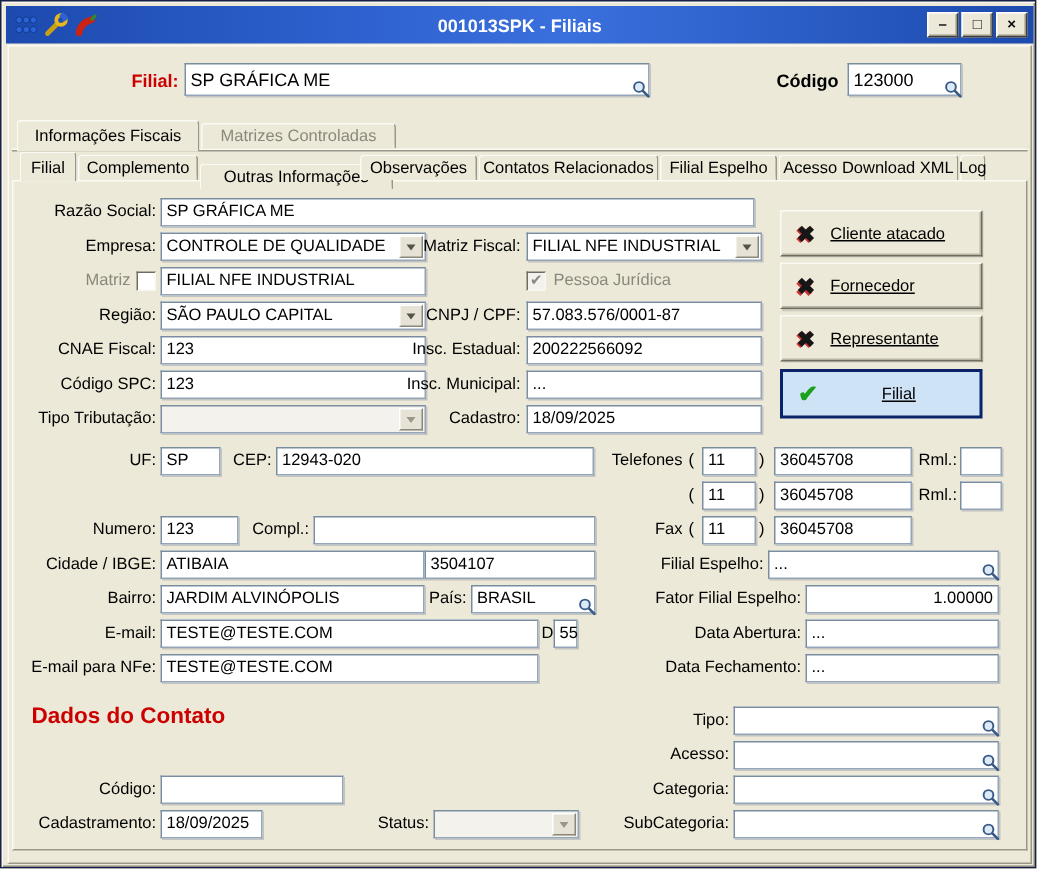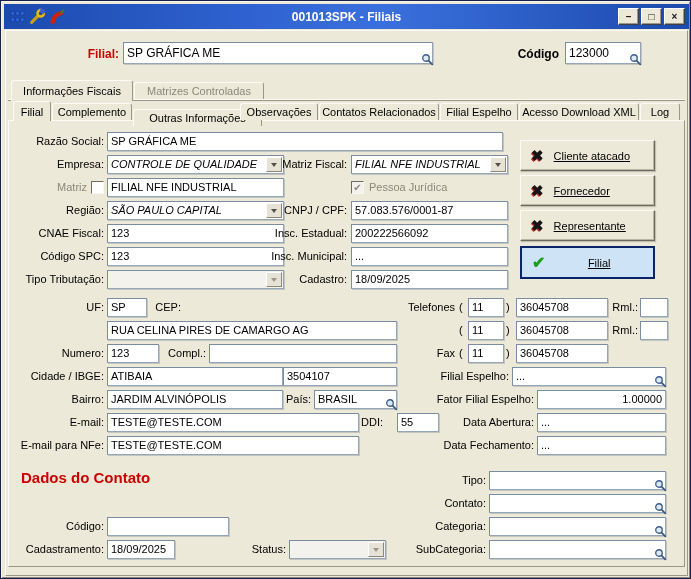--- a/index.html
+++ b/index.html
@@ -38,21 +38,21 @@
     text-align:right; white-space:nowrap; z-index:3; }
   .lbl.left { text-align:left; }
   .gray { color:#8a887c; }
   .redb { color:#cc0000; font-weight:bold; }
   .fld { position:absolute; height:19px; background:#fff; z-index:3;
     border:1px solid #94a6b8; border-top-color:#7a8da0; border-left-color:#7a8da0;
     box-shadow: 1px 1px 0 rgba(120,130,150,0.35);
     font-size:11px; line-height:17px; padding:0 3px; color:#000; white-space:nowrap; }
   .fld.ro { background:#f4f2ec; }
   .fld.ta-r { text-align:right; }
-  .combo { padding-right:19px;font-style:italic; }
+  .combo { padding-right:19px; }
   .arrow-btn { position:absolute; top:1px; right:1px; width:16px; height:15px;
     background:#e6e3d6; border:1px solid; border-color:#fff #8a887a #8a887a #fff;
     display:flex; align-items:center; justify-content:center; }
   .arrow { width:0; height:0; border:3.5px solid transparent; border-top:4.5px solid #55524a; margin-top:4px; }
   .arrow.dim { border-top-color:#9a9787; }
   .lookup { position:absolute; right:-2px; bottom:-3px; width:13px; height:13px; z-index:4; }
   .checkbox { position:absolute; width:13px; height:13px; background:#fff; z-index:3;
     border:1px solid; border-color:#6e6c60 #f8f6ee #f8f6ee #6e6c60;
     display:flex; align-items:center; justify-content:center; }
   .checkbox.dis { background:#f4f2ec; }
@@ -150,21 +150,21 @@
     </div>
   <div class="tab" style="left:318px;top:102px;width:120px;height:17px" data-interactable="true">
       <span data-interactable="false">Contatos Relacionados</span>
     </div>
   <div class="tab" style="left:439px;top:102px;width:78px;height:17px" data-interactable="true">
       <span data-interactable="false">Filial Espelho</span>
     </div>
   <div class="tab" style="left:518px;top:102px;width:120px;height:17px" data-interactable="true">
       <span data-interactable="false">Acesso Download XML</span>
     </div>
-  <div class="tab" style="left:639px;top:102px;width:40px;height:17px" data-interactable="true">
+  <div class="tab" style="left:639px;top:102px;width:17px;height:17px" data-interactable="true">
       <span data-interactable="false">Log</span>
     </div>
 
   <div class="panel" data-interactable="false"></div>
 
   <div class="lbl" style="left:6px;top:131px;width:97px" data-interactable="false">Razão Social:</div>
   <div class="fld" style="left:106px;top:131px;width:396px" data-interactable="true"><span data-interactable="false">SP GRÁFICA ME</span></div>
 
   <div class="lbl" style="left:6px;top:154px;width:97px" data-interactable="false">Empresa:</div>
   <div class="fld combo" style="left:106px;top:154px;width:177px" data-interactable="true">
@@ -232,29 +232,29 @@
     <span class="role-label" data-interactable="false">Representante</span>
   </div>
   <div class="role-btn selected" style="top:245px" data-interactable="true">
     <span class="check-icon" data-interactable="false">✔</span>
     <span class="role-label" style="flex:1;text-align:center" data-interactable="false">Filial</span>
   </div>
 
   <div class="lbl" style="left:6px;top:297px;width:97px" data-interactable="false">UF:</div>
   <div class="fld" style="left:106px;top:297px;width:40px" data-interactable="true"><span data-interactable="false">SP</span></div>
   <div class="lbl" style="left:146px;top:297px;width:34px" data-interactable="false">CEP:</div>
+  <div class="fld" style="left:183px;top:297px;width:212px" data-interactable="true"><span data-interactable="false">12943-020</span></div>
   <div class="lbl" style="left:392px;top:297px;width:62px" data-interactable="false">Telefones</div>
   <div class="lbl left" style="left:458px;top:297px;width:8px" data-interactable="false">(</div>
   <div class="fld" style="left:467px;top:297px;width:36px" data-interactable="true"><span data-interactable="false">11</span></div>
   <div class="lbl left" style="left:505px;top:297px;width:8px" data-interactable="false">)</div>
   <div class="fld" style="left:515px;top:297px;width:92px" data-interactable="true"><span data-interactable="false">36045708</span></div>
   <div class="lbl" style="left:609px;top:297px;width:28px" data-interactable="false">Rml.:</div>
   <div class="fld" style="left:639px;top:297px;width:28px" data-interactable="true"><span data-interactable="false"></span></div>
 
-  <div class="fld" style="left:106px;top:320px;width:290px" data-interactable="true"><span data-interactable="false">RUA CELINA PIRES DE CAMARGO AG</span></div>
   <div class="lbl left" style="left:458px;top:320px;width:8px" data-interactable="false">(</div>
   <div class="fld" style="left:467px;top:320px;width:36px" data-interactable="true"><span data-interactable="false">11</span></div>
   <div class="lbl left" style="left:505px;top:320px;width:8px" data-interactable="false">)</div>
   <div class="fld" style="left:515px;top:320px;width:92px" data-interactable="true"><span data-interactable="false">36045708</span></div>
   <div class="lbl" style="left:609px;top:320px;width:28px" data-interactable="false">Rml.:</div>
   <div class="fld" style="left:639px;top:320px;width:28px" data-interactable="true"><span data-interactable="false"></span></div>
 
   <div class="lbl" style="left:6px;top:343px;width:97px" data-interactable="false">Numero:</div>
   <div class="fld" style="left:106px;top:343px;width:52px" data-interactable="true"><span data-interactable="false">123</span></div>
   <div class="lbl" style="left:160px;top:343px;width:45px" data-interactable="false">Compl.:</div>
@@ -286,41 +286,41 @@
         <circle cx="4.6" cy="4.6" r="3" fill="#dce9f6" stroke="#3a5a86" stroke-width="1.2"></circle>
         <line x1="7" y1="7" x2="10.4" y2="10.4" stroke="#3a5a86" stroke-width="1.6" stroke-linecap="round"></line>
       </svg>
   </div>
   <div class="lbl" style="left:408px;top:389px;width:125px" data-interactable="false">Fator Filial Espelho:</div>
   <div class="fld ta-r" style="left:536px;top:389px;width:129px" data-interactable="true"><span data-interactable="false">1.00000</span></div>
 
   <div class="lbl" style="left:6px;top:412px;width:97px" data-interactable="false">E-mail:</div>
   <div class="fld" style="left:106px;top:412px;width:252px" data-interactable="true"><span data-interactable="false">TESTE@TESTE.COM</span></div>
   <div class="lbl" style="left:358px;top:412px;width:24px" data-interactable="false">DDI:</div>
-  <div class="fld" style="left:396px;top:412px;width:42px" data-interactable="true"><span data-interactable="false">55</span></div>
+  <div class="fld" style="left:368px;top:412px;width:16px" data-interactable="true"><span data-interactable="false">55</span></div>
   <div class="lbl" style="left:408px;top:412px;width:125px" data-interactable="false">Data Abertura:</div>
   <div class="fld" style="left:536px;top:412px;width:129px" data-interactable="true"><span data-interactable="false">...</span></div>
 
   <div class="lbl" style="left:2px;top:435px;width:101px" data-interactable="false">E-mail para NFe:</div>
   <div class="fld" style="left:106px;top:435px;width:252px" data-interactable="true"><span data-interactable="false">TESTE@TESTE.COM</span></div>
   <div class="lbl" style="left:408px;top:435px;width:125px" data-interactable="false">Data Fechamento:</div>
   <div class="fld" style="left:536px;top:435px;width:129px" data-interactable="true"><span data-interactable="false">...</span></div>
 
   <div class="heading-red" style="left:20px;top:468px" data-interactable="false">Dados do Contato</div>
 
   <div class="lbl" style="left:385px;top:470px;width:100px" data-interactable="false">Tipo:</div>
   <div class="fld" style="left:488px;top:470px;width:177px" data-interactable="true">
     <span data-interactable="false"></span>
     <svg class="lookup" viewBox="0 0 12 12" data-interactable="true">
         <circle cx="4.6" cy="4.6" r="3" fill="#dce9f6" stroke="#3a5a86" stroke-width="1.2"></circle>
         <line x1="7" y1="7" x2="10.4" y2="10.4" stroke="#3a5a86" stroke-width="1.6" stroke-linecap="round"></line>
       </svg>
   </div>
 
-  <div class="lbl" style="left:385px;top:493px;width:100px" data-interactable="false">Contato:</div>
+  <div class="lbl" style="left:385px;top:493px;width:100px" data-interactable="false">Acesso:</div>
   <div class="fld" style="left:488px;top:493px;width:177px" data-interactable="true">
     <span data-interactable="false"></span>
     <svg class="lookup" viewBox="0 0 12 12" data-interactable="true">
         <circle cx="4.6" cy="4.6" r="3" fill="#dce9f6" stroke="#3a5a86" stroke-width="1.2"></circle>
         <line x1="7" y1="7" x2="10.4" y2="10.4" stroke="#3a5a86" stroke-width="1.6" stroke-linecap="round"></line>
       </svg>
   </div>
 
   <div class="lbl" style="left:6px;top:516px;width:97px" data-interactable="false">Código:</div>
   <div class="fld" style="left:106px;top:516px;width:122px" data-interactable="true"><span data-interactable="false"></span></div>

